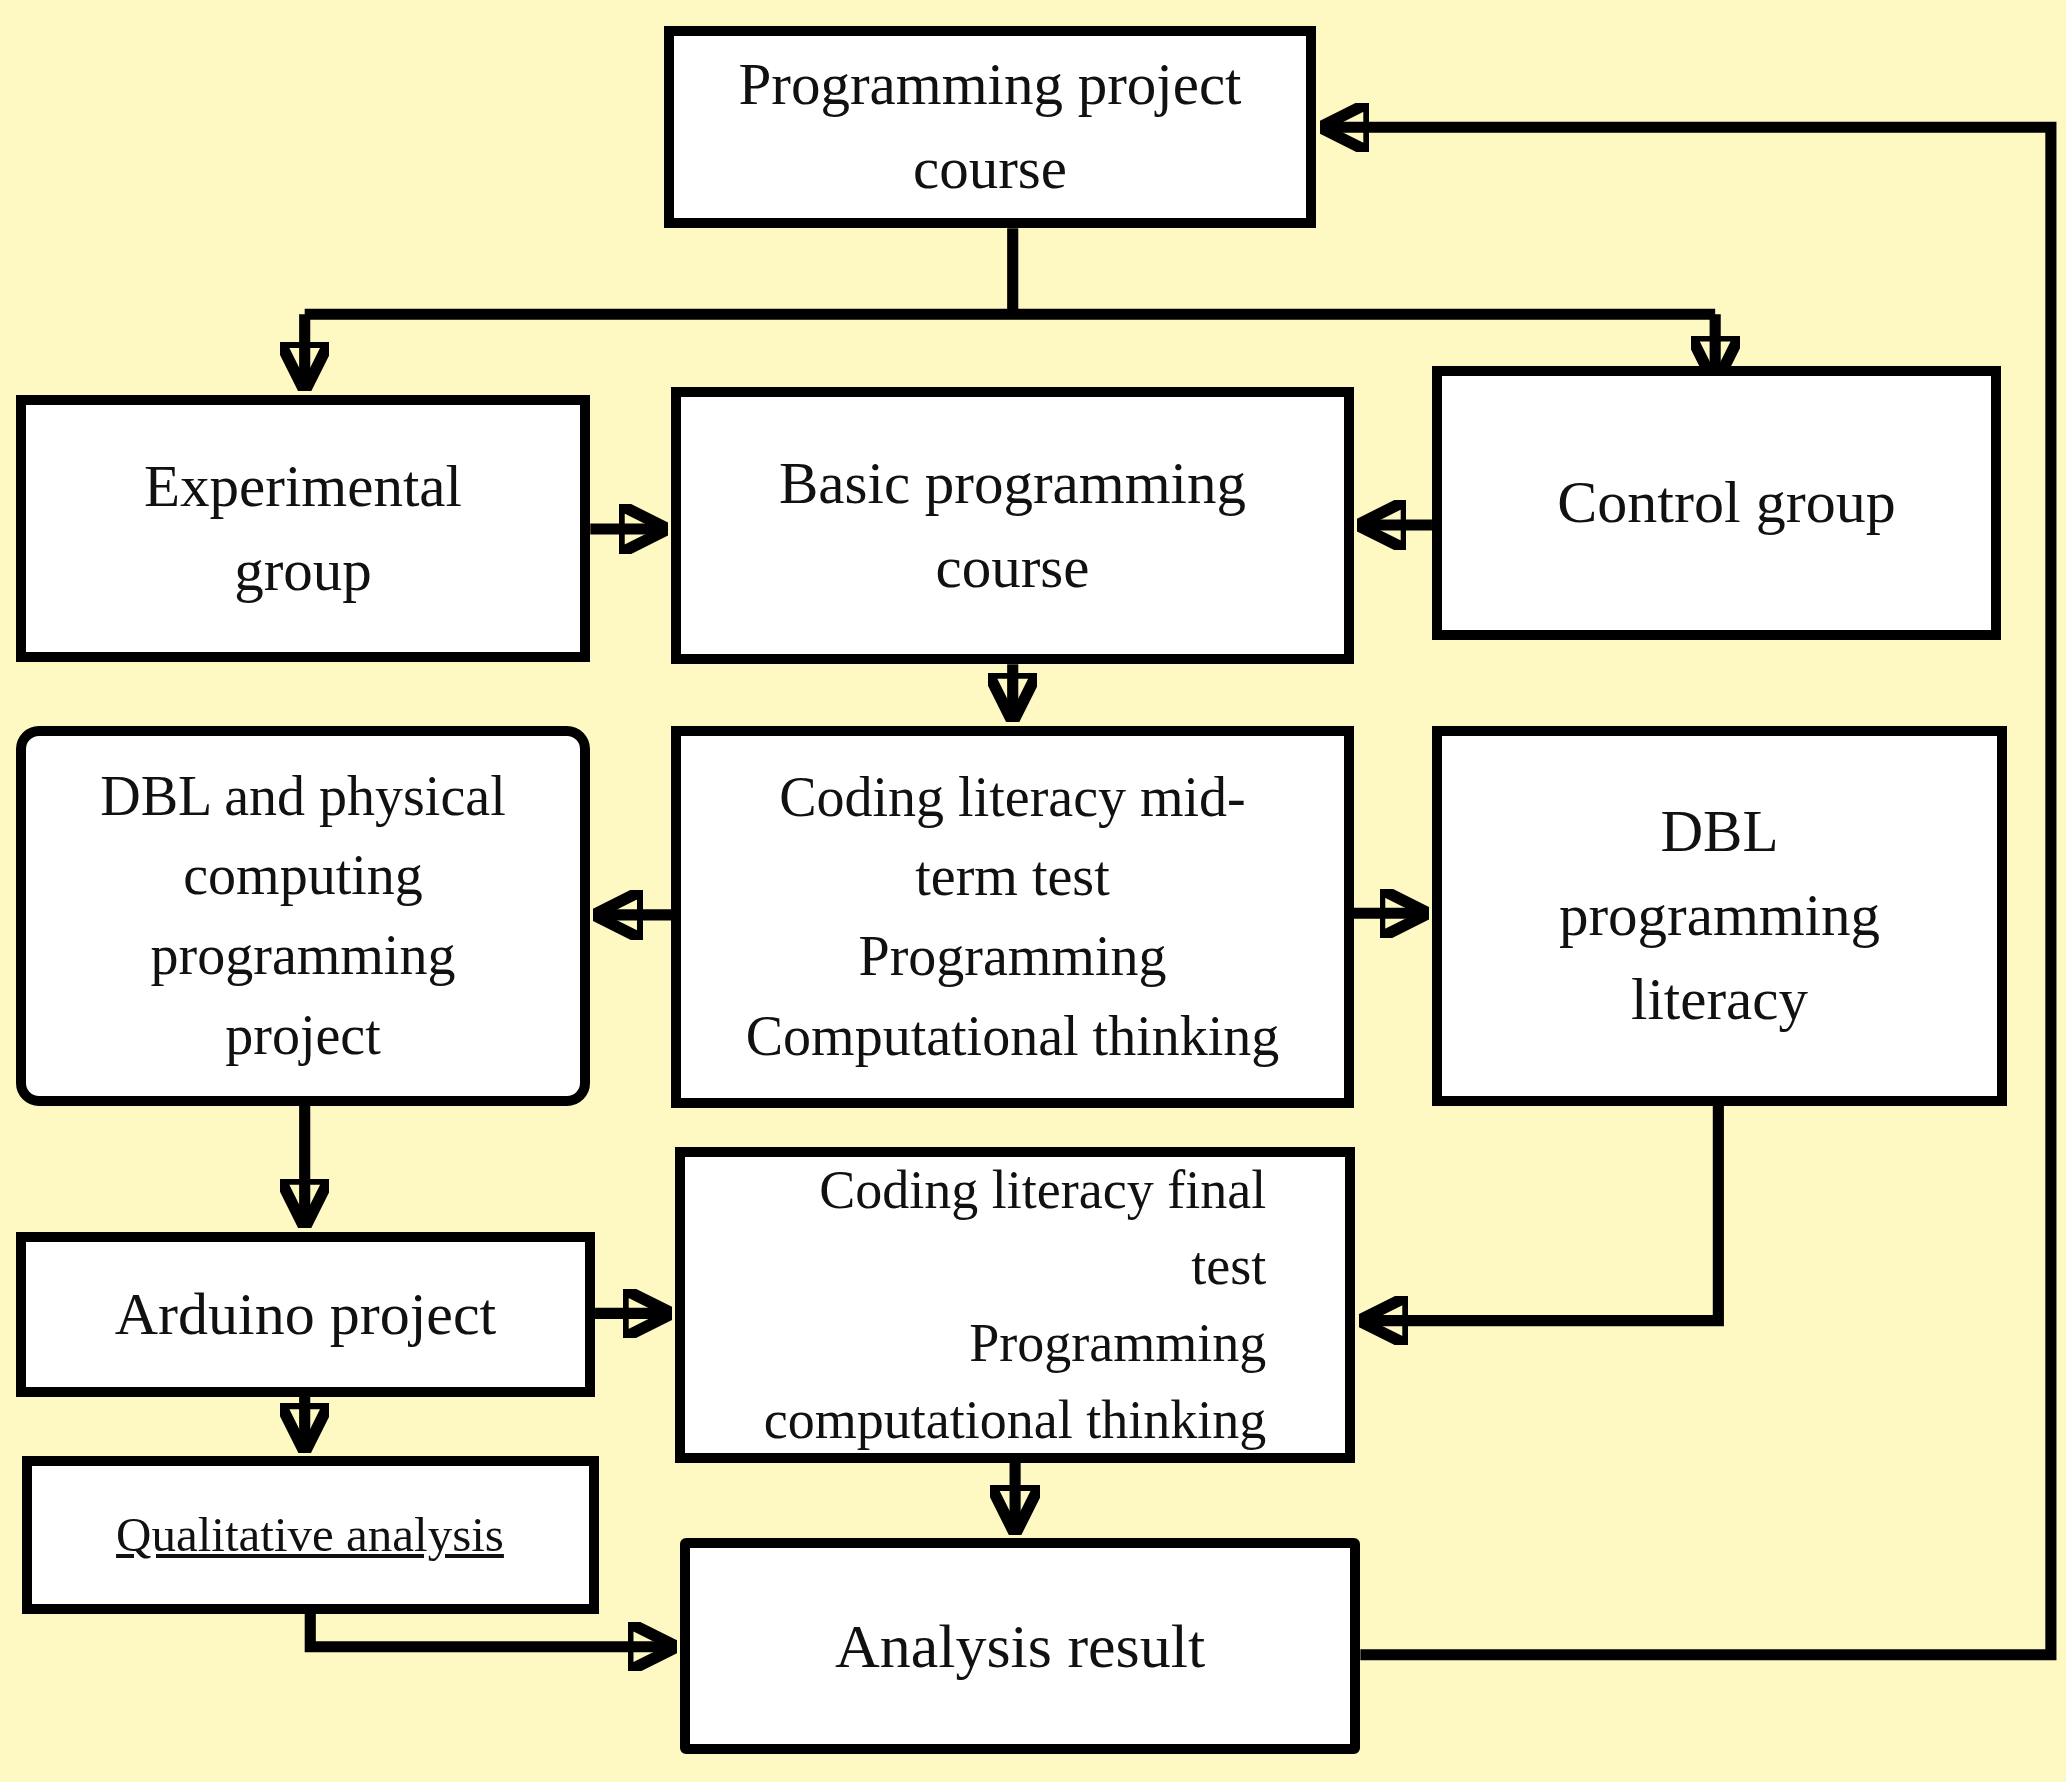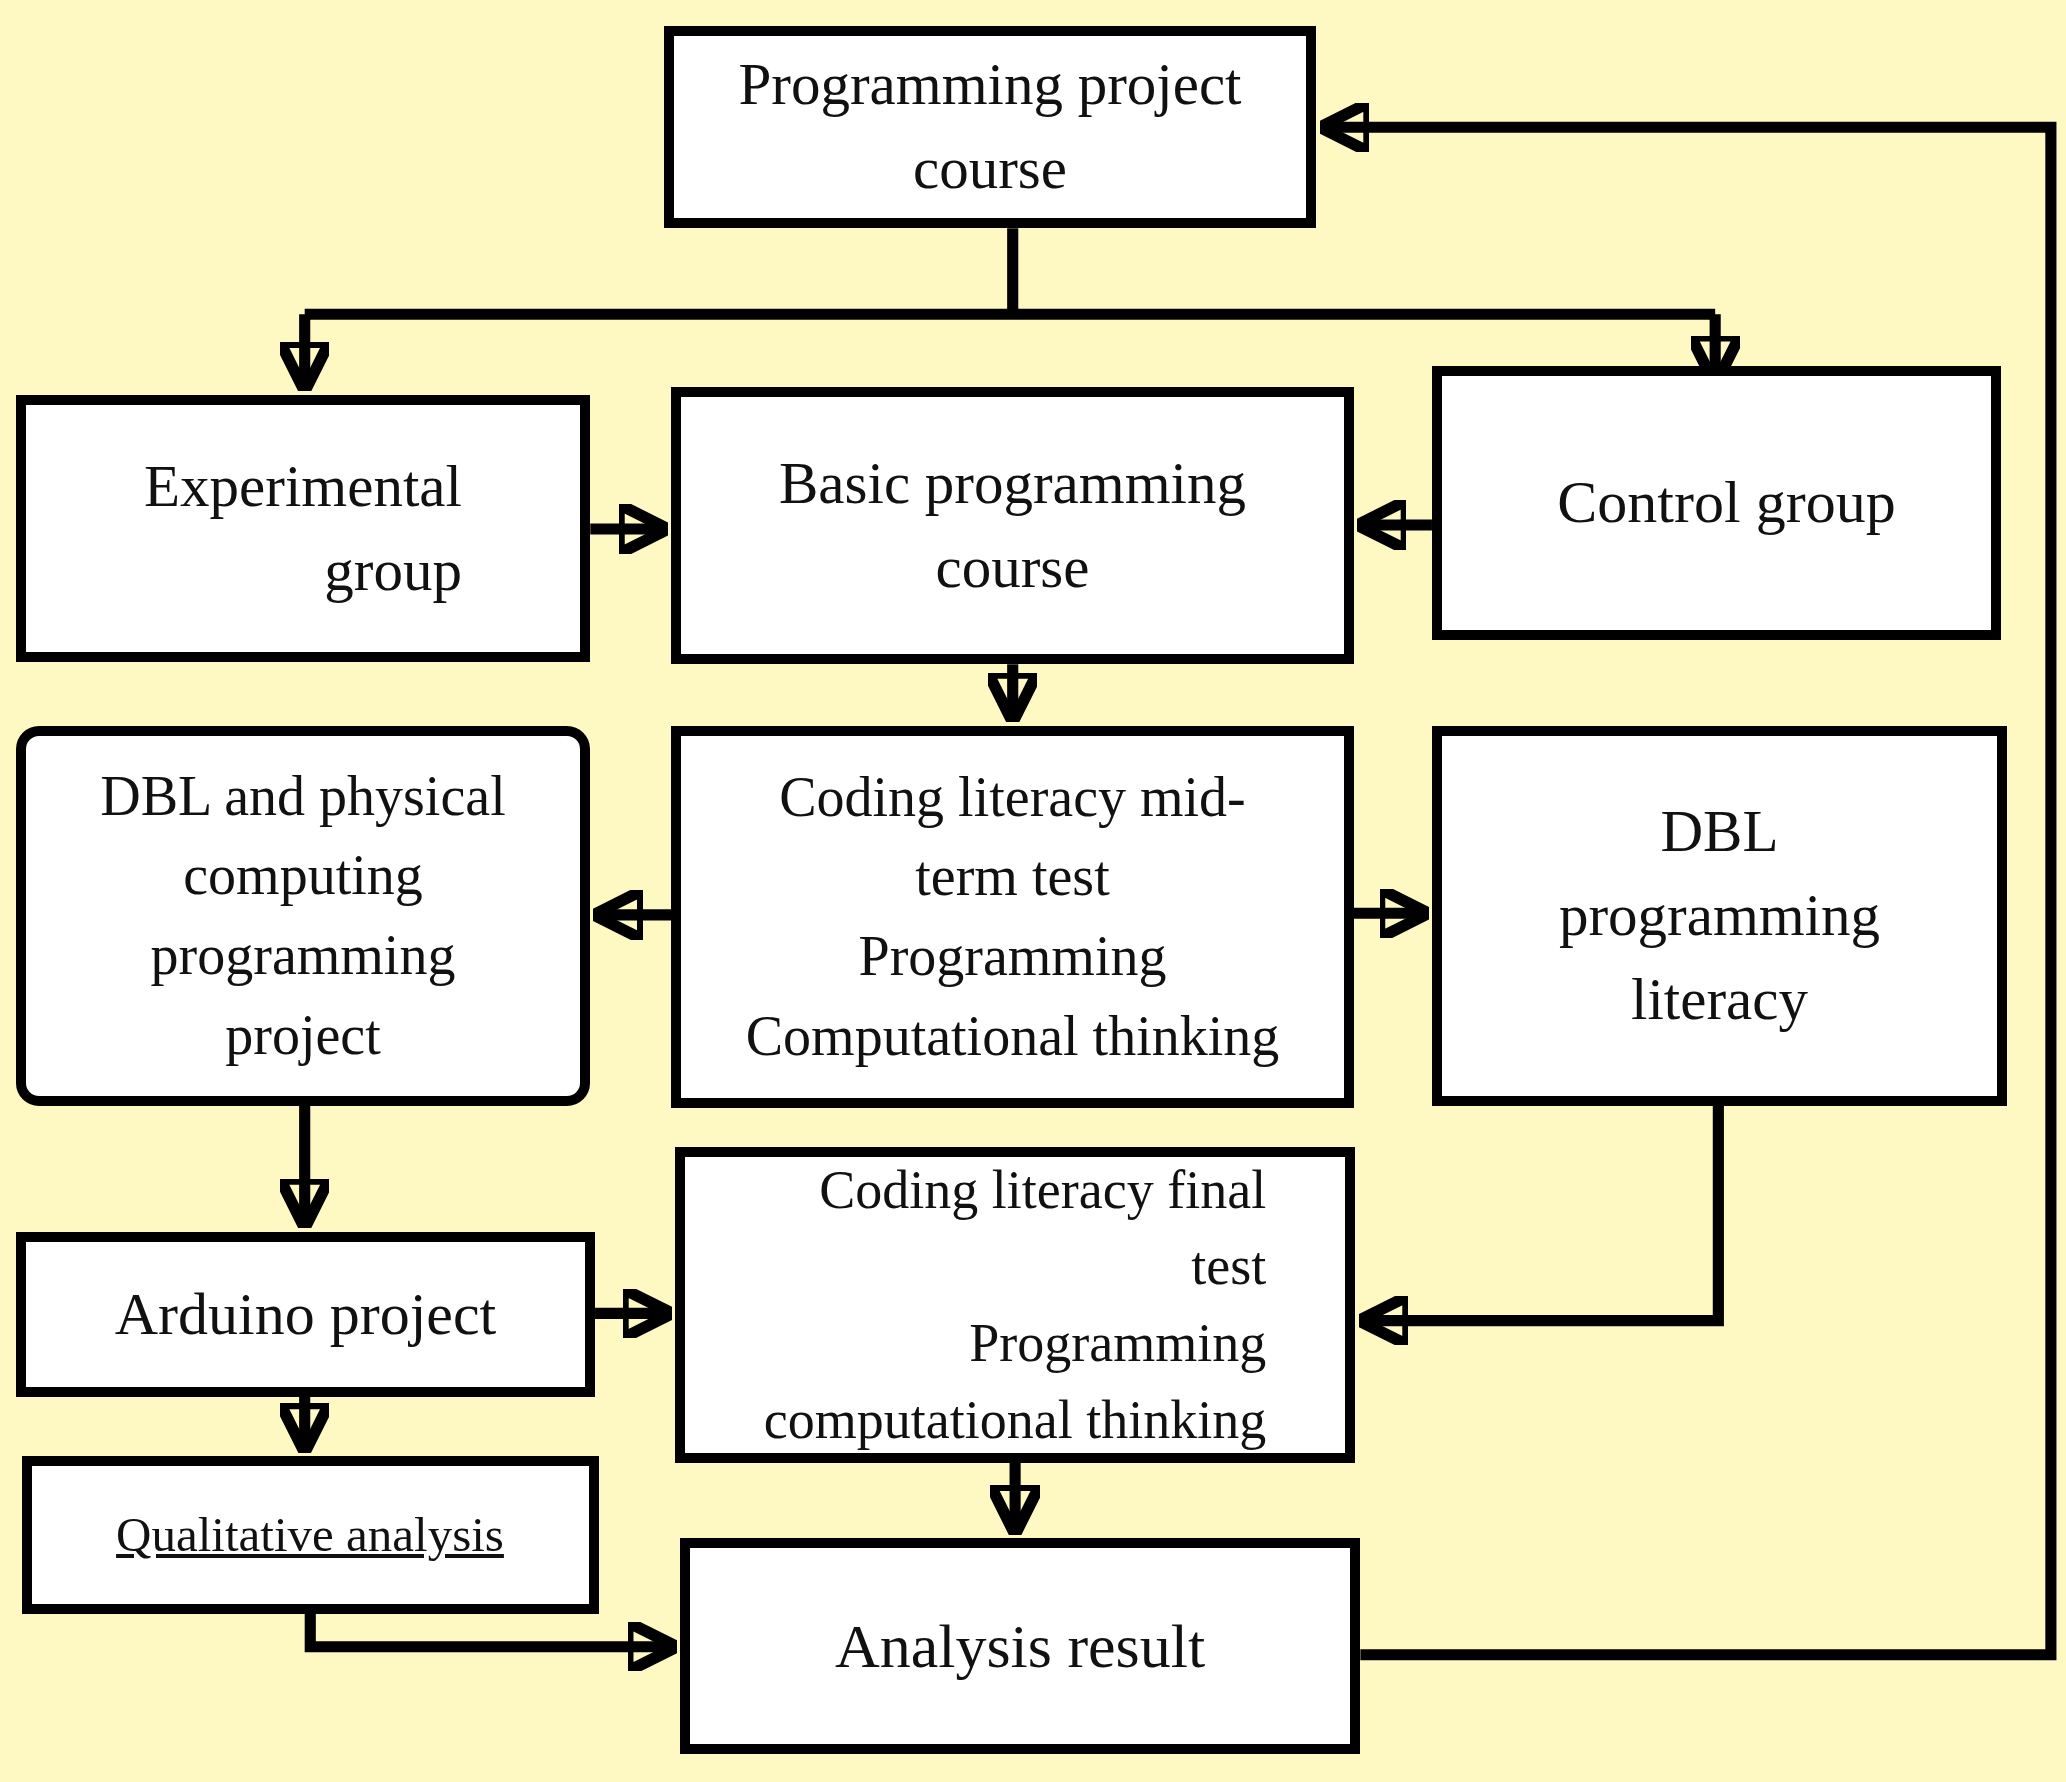--- a/index.html
+++ b/index.html
@@ -38,30 +38,30 @@
     justify-content: center;
     text-align: center;
   }
   .node .label {
     white-space: pre-line;
     line-height: 1.42;
     padding: 0 8px;
   }
   
   .n-top      { left: 664px;  top: 26px;   width: 652px; height: 202px; font-size: 59px; }
-  .n-exp      { left: 16px;   top: 395px;  width: 574px; height: 267px; font-size: 59px; text-align: right; }
+  .n-exp      { left: 16px;   top: 395px;  width: 574px; height: 267px; font-size: 59px; }
   .n-basic    { left: 671px;  top: 387px;  width: 683px; height: 277px; font-size: 59px; }
   .n-ctrl     { left: 1432px; top: 366px;  width: 569px; height: 274px; font-size: 60px; padding-left: 20px; }
   .n-dblphys  { left: 16px;   top: 726px;  width: 574px; height: 380px; font-size: 56px; border-radius: 23px; }
   .n-midterm  { left: 671px;  top: 726px;  width: 683px; height: 382px; font-size: 56px; }
   .n-dblproj  { left: 1432px; top: 726px;  width: 575px; height: 380px; font-size: 59px; }
   .n-arduino  { left: 16px;   top: 1232px; width: 579px; height: 165px; font-size: 60px; }
   .n-final    { left: 675px;  top: 1147px; width: 680px; height: 316px; font-size: 54px; line-height: 1.36; text-align: right; }
   .n-qual     { left: 21.5px;   top: 1456px; width: 577px; height: 158px; font-size: 49px; text-decoration: underline; }
-  .n-result   { left: 680px;  top: 1538px; width: 680px; height: 216px; font-size: 62px; }
+  .n-result   { left: 680px;  top: 1538px; width: 680px; height: 216px; font-size: 62px; border-radius: 6px; }
 </style>
 </head>
 <body>
 
 <div class="canvas">
 
   <svg class="connectors" viewBox="0 0 2597 2240" xmlns="http://www.w3.org/2000/svg">
     <defs>
       <marker id="arrow" markerUnits="userSpaceOnUse" markerWidth="62" markerHeight="62" viewBox="0 0 60 60" refX="58" refY="30" orient="auto">
         <path d="M0,0 L60,30 L0,60 Z" fill="#000000" stroke="none"></path>

